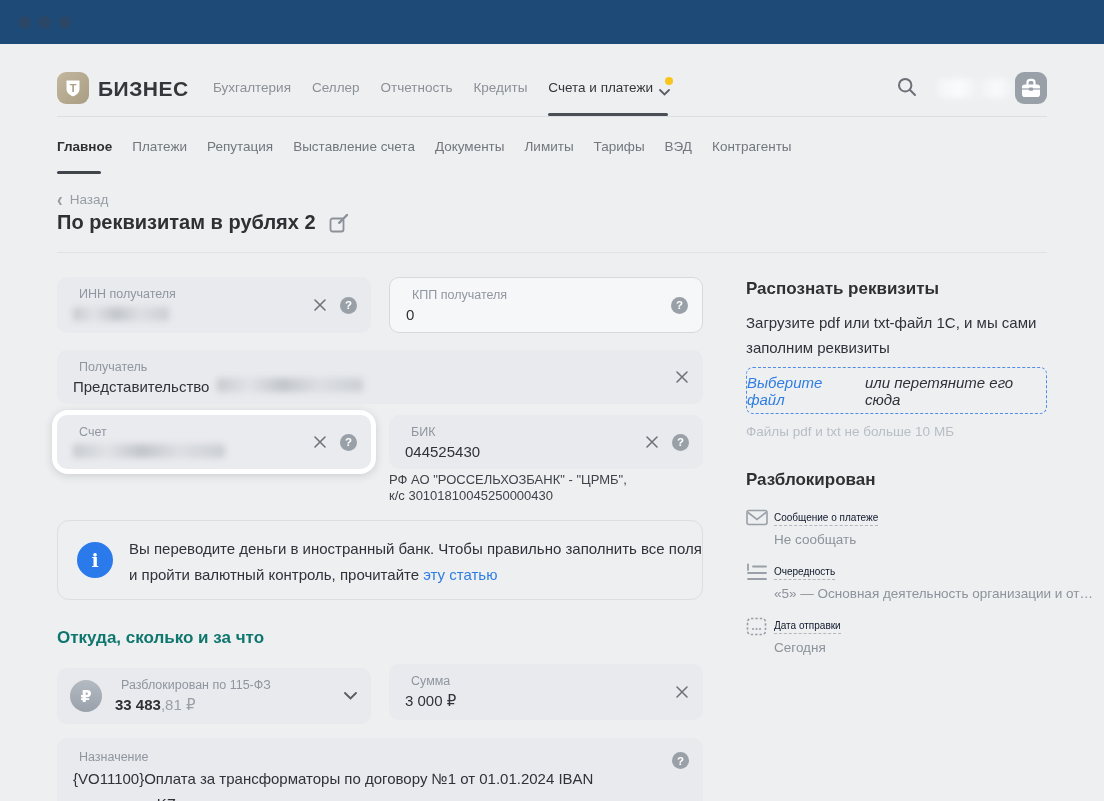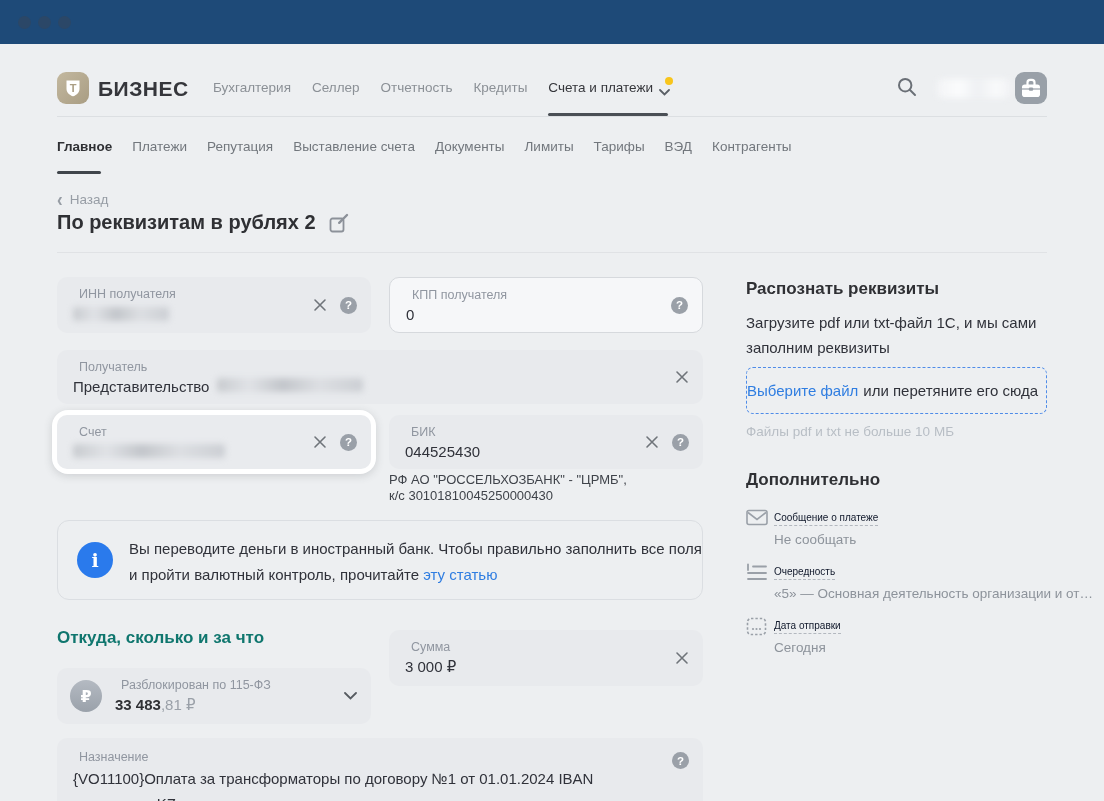--- a/index.html
+++ b/index.html
@@ -64,21 +64,21 @@
   .acct-circle{position:absolute;left:13px;top:12px;width:32px;height:32px;border-radius:50%;
                background:linear-gradient(180deg,#b4bac2,#9aa1aa);color:#fff;font-size:16px;font-weight:700;
                display:flex;align-items:center;justify-content:center;}
   .amt-int{font-weight:700;color:#2f3034;}
   .amt-frac{color:#9aa0a8;}
 
   
   .rc-title{position:absolute;font-size:17px;font-weight:700;color:#2f3034;}
   .rc-desc{position:absolute;left:746px;top:310px;font-size:15px;line-height:25px;color:#30323a;}
   .dropzone{position:absolute;left:746px;top:367px;width:299px;height:45px;border:1.5px dashed #4f8ce8;border-radius:7px;
-            display:flex;align-items:center;gap:5px;font-size:15px;color:#30323a;cursor:pointer;}
+            display:flex;align-items:center;justify-content:center;gap:5px;font-size:15px;color:#30323a;cursor:pointer;font-style:italic;}
   .size-hint{position:absolute;left:746px;top:424px;font-size:13.5px;color:#b8bec5;}
   .add-item{position:absolute;left:746px;width:340px;}
   .add-item .lbl{display:inline-block;font-size:10px;color:#0f172a;border-bottom:1px dashed #b3b8bf;
                  padding-bottom:2px;cursor:pointer;}
   .add-item .sub{margin-top:6px;font-size:13.5px;color:#8d939b;white-space:nowrap;}
   .add-ico{position:absolute;left:0;top:2px;}
   .add-body{margin-left:28px;}
 </style>
 </head>
 <body>
@@ -247,21 +247,21 @@
     <div class="f-value" style="left:58px;">
       <span class="amt-int">33 483</span><span class="amt-frac">,81 ₽</span>
     </div>
     <div class="ticons">
       <svg width="13" height="8" viewBox="0 0 13 8" style="cursor:pointer">
         <path d="M1 1 L6.5 6.5 L12 1" fill="none" stroke="#565b61" stroke-width="1.8" stroke-linecap="round"></path>
         </svg>
     </div>
   </div>
 
-  <div class="field" style="left:389px;top:630px;width:314px;height:56px;">
+  <div class="field" style="left:389px;top:664px;width:314px;height:56px;">
     <div class="f-label">Сумма</div>
     <div class="f-value" style="font-weight:500;">3 000 ₽</div>
     <div class="ticons">
       <svg width="14" height="14" viewBox="0 0 14 14" style="cursor:pointer">
         <path d="M2 2 L12 12 M12 2 L2 12" stroke="#6f747a" stroke-width="1.6" stroke-linecap="round"></path>
         </svg>
     </div>
   </div>
 
   <div class="field" style="left:57px;top:738px;width:646px;height:96px;">
@@ -279,21 +279,21 @@
   <div class="rc-desc">
     <div>Загрузите pdf или txt-файл 1С, и мы сами</div>
     <div>заполним реквизиты</div>
   </div>
   <div class="dropzone">
     <span class="link">Выберите файл</span>
     <span>или перетяните его сюда</span>
   </div>
   <div class="size-hint">Файлы pdf и txt не больше 10 МБ</div>
 
-  <div class="rc-title" style="left:746px;top:470px;">Дополнительно</div>
+  <div class="rc-title" style="left:746px;top:470px;">Разблокирован</div>
 
   <div class="add-item" style="top:507px;">
     <span class="add-ico">
       <svg width="22" height="17" viewBox="0 0 22 17">
         <rect x="1" y="1.5" width="20" height="14" rx="2" fill="none" stroke="#9aa0a8" stroke-width="1.6"></rect>
         <path d="M2 3.5 L11 10.5 L20 3.5" fill="none" stroke="#9aa0a8" stroke-width="1.6"></path>
       </svg>
     </span>
     <div class="add-body">
       <span class="lbl">Сообщение о платеже</span>

